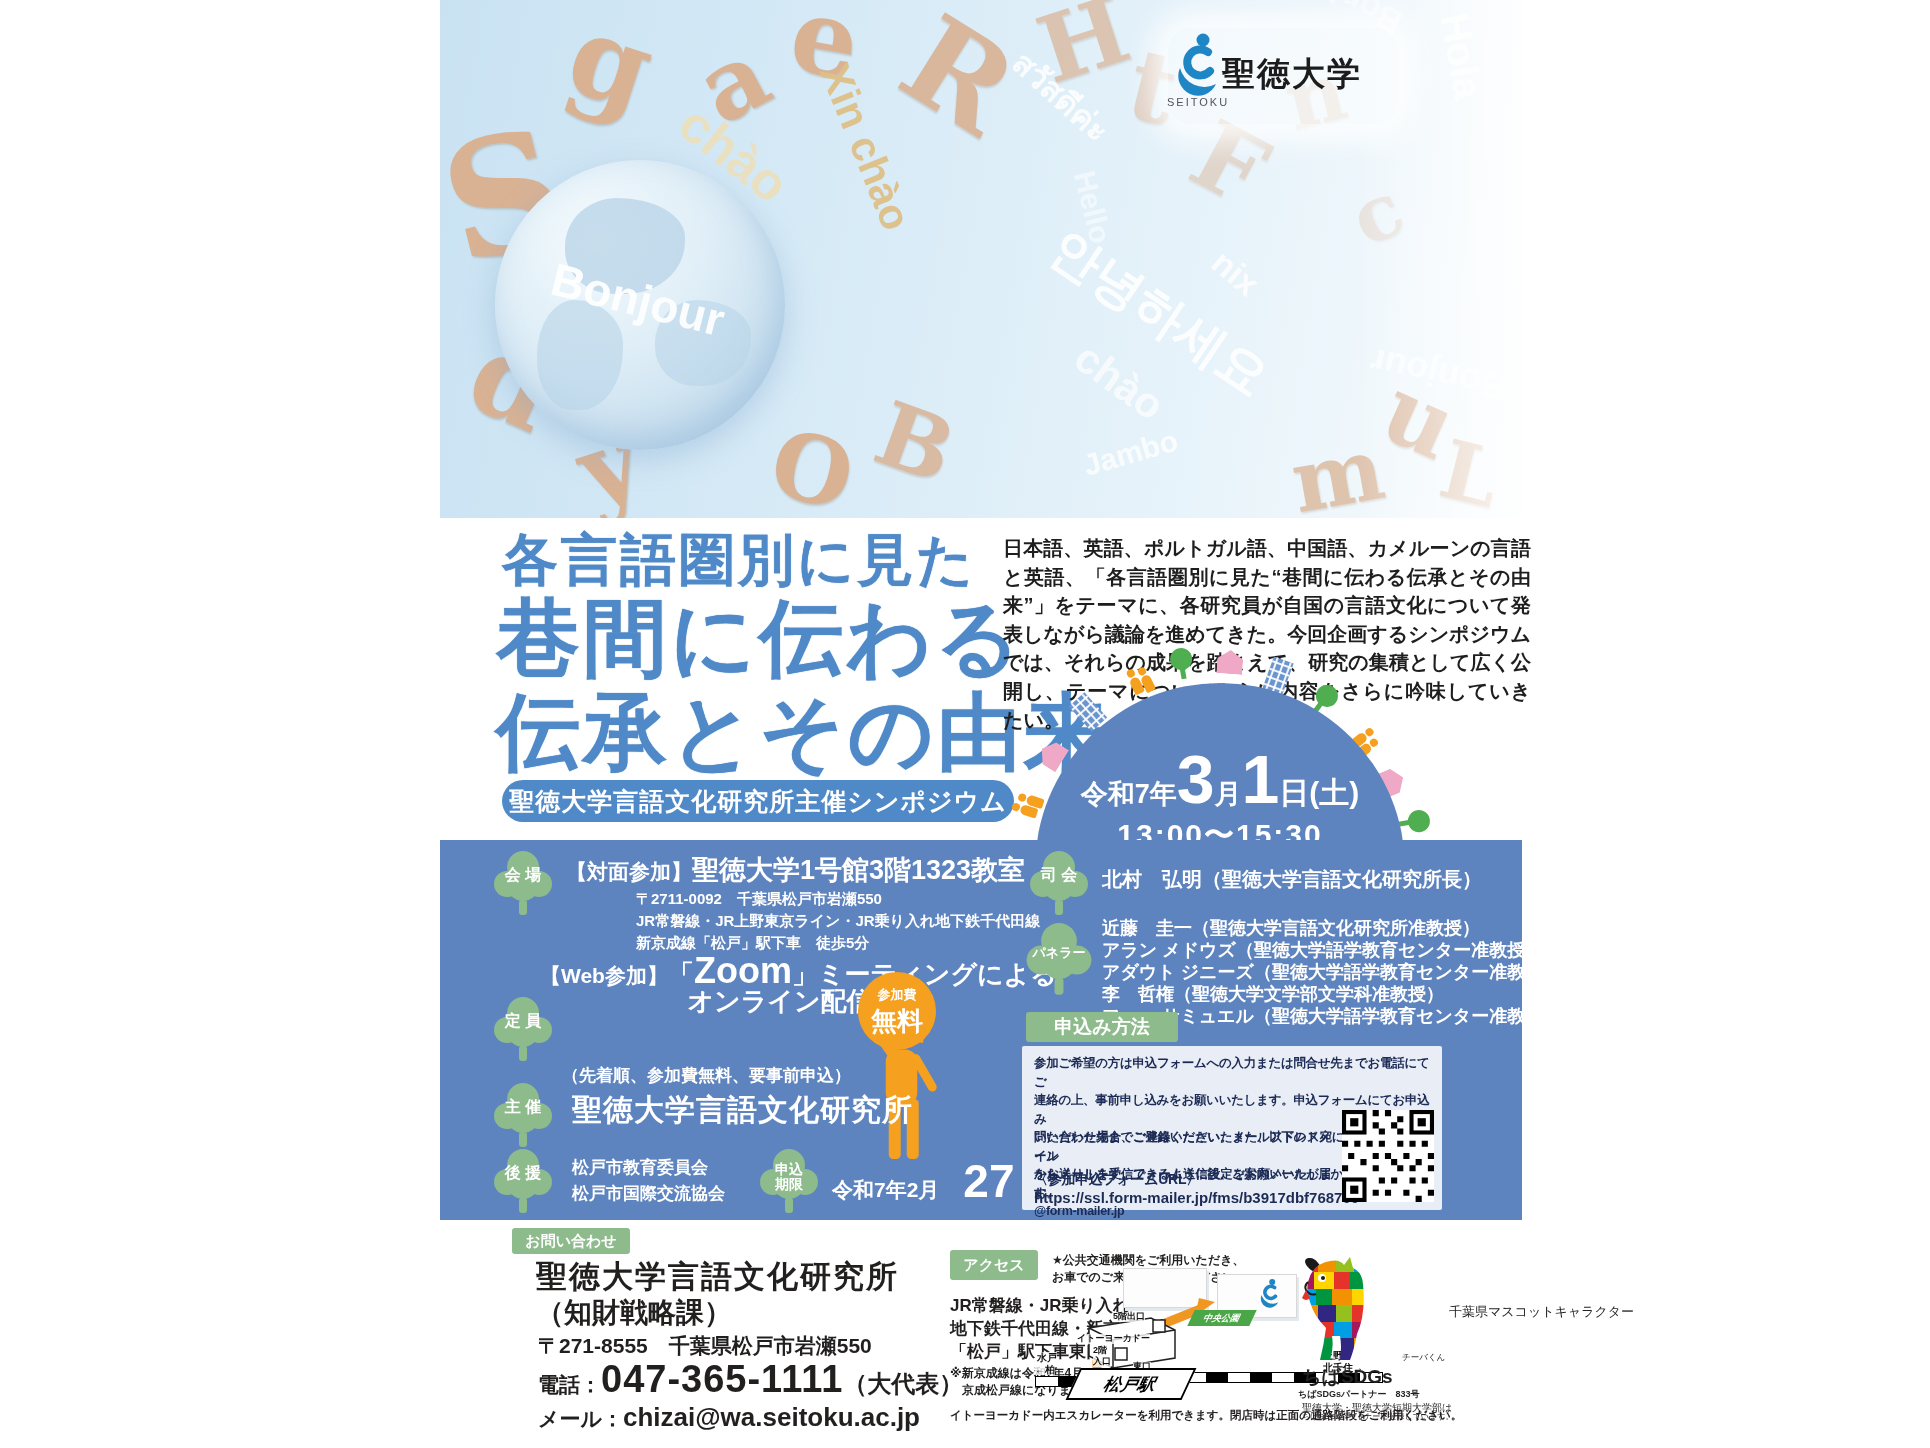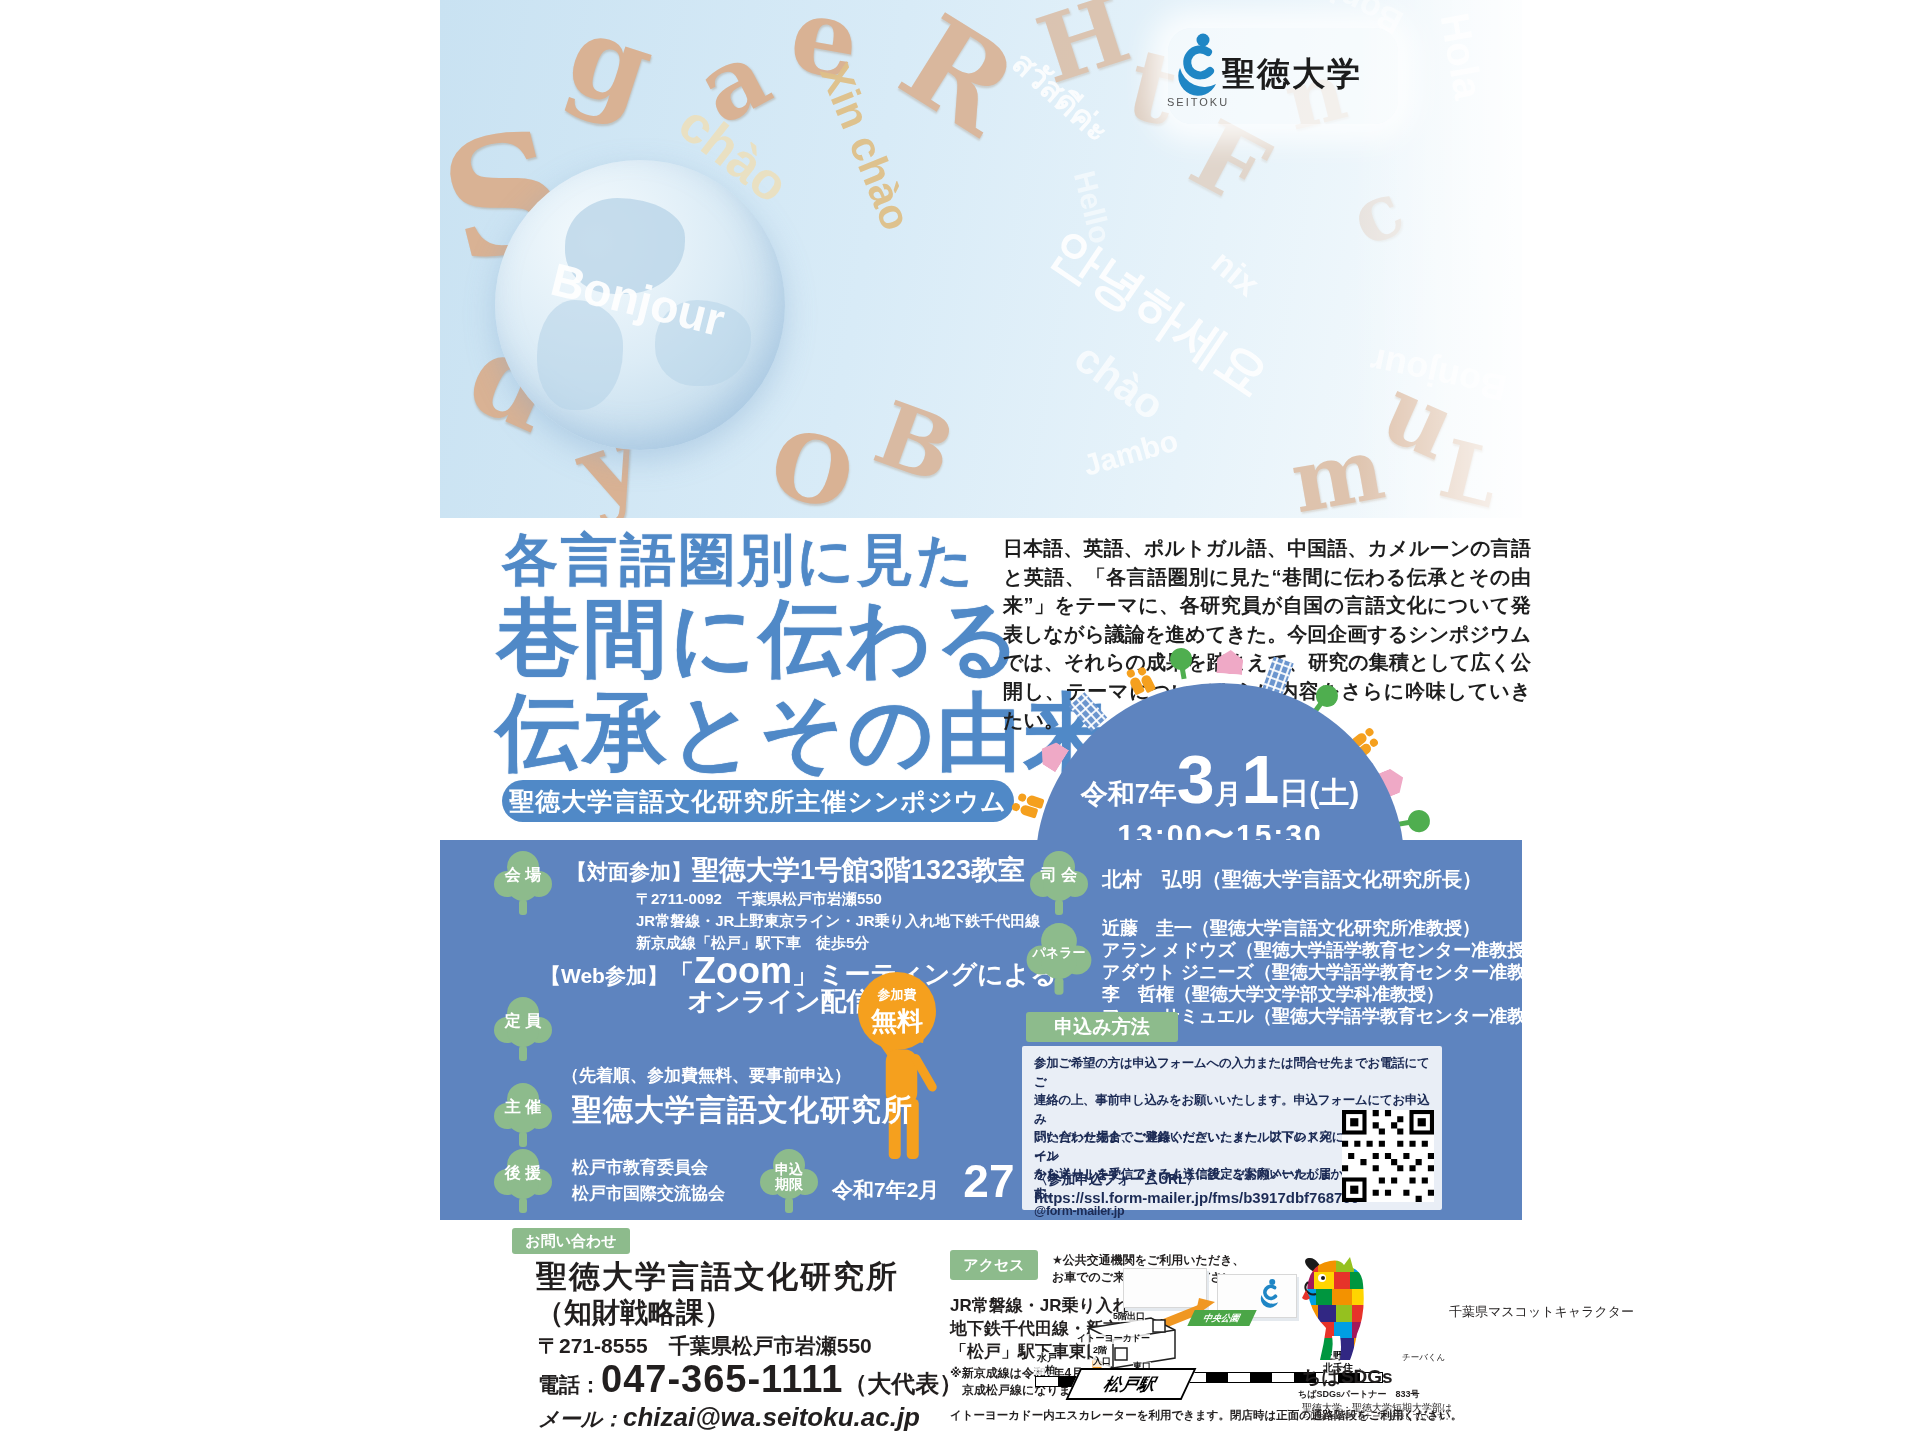--- a/index.html
+++ b/index.html
@@ -338,21 +338,21 @@
 
   <div class="gbadge" style="left:72px;top:1228px;width:118px;height:26px;font-size:15px;">お問い合わせ</div>
   <div class="blk" style="left:96px;top:1256px;font-size:31px;font-weight:bold;letter-spacing:2px;">聖徳大学言語文化研究所</div>
   <div class="blk" style="left:96px;top:1294px;font-size:28px;font-weight:bold;">（知財戦略課）</div>
   <div class="blk" style="left:98px;top:1332px;font-size:21px;font-weight:bold;">〒271-8555　千葉県松戸市岩瀬550</div>
   <div class="blk" style="left:98px;top:1358px;display:flex;align-items:baseline;font-weight:bold;">
     <span style="font-size:21px;">電話：</span>
         <span style="font-size:38px;letter-spacing:1px;">047-365-1111</span>
         <span style="font-size:24px;">（大代表）</span>
   </div>
-  <div class="blk" style="left:98px;top:1402px;display:flex;align-items:baseline;font-weight:bold;font-style:italic;">
+  <div class="blk" style="left:98px;top:1402px;display:flex;align-items:baseline;font-weight:bold;">
     <span style="font-size:21px;">メール：</span>
         <span style="font-size:26px;">chizai@wa.seitoku.ac.jp</span>
   </div>
 
   <div class="gbadge" style="left:510px;top:1250px;width:88px;height:30px;font-size:15px;">アクセス</div>
   <div class="blk" style="left:612px;top:1252px;font-size:12px;font-weight:bold;white-space:pre-line;">★公共交通機関をご利用いただき、
 お車でのご来校はご遠慮ください。</div>
   <div class="blk" style="left:510px;top:1294px;font-size:17px;font-weight:bold;">JR常磐線・JR乗り入れ</div>
   <div class="blk" style="left:510px;top:1317px;font-size:17px;font-weight:bold;">地下鉄千代田線・新京成線※</div>
   <div class="blk" style="left:510px;top:1340px;font-size:17px;font-weight:bold;">「松戸」駅下車東口徒歩5分</div>

